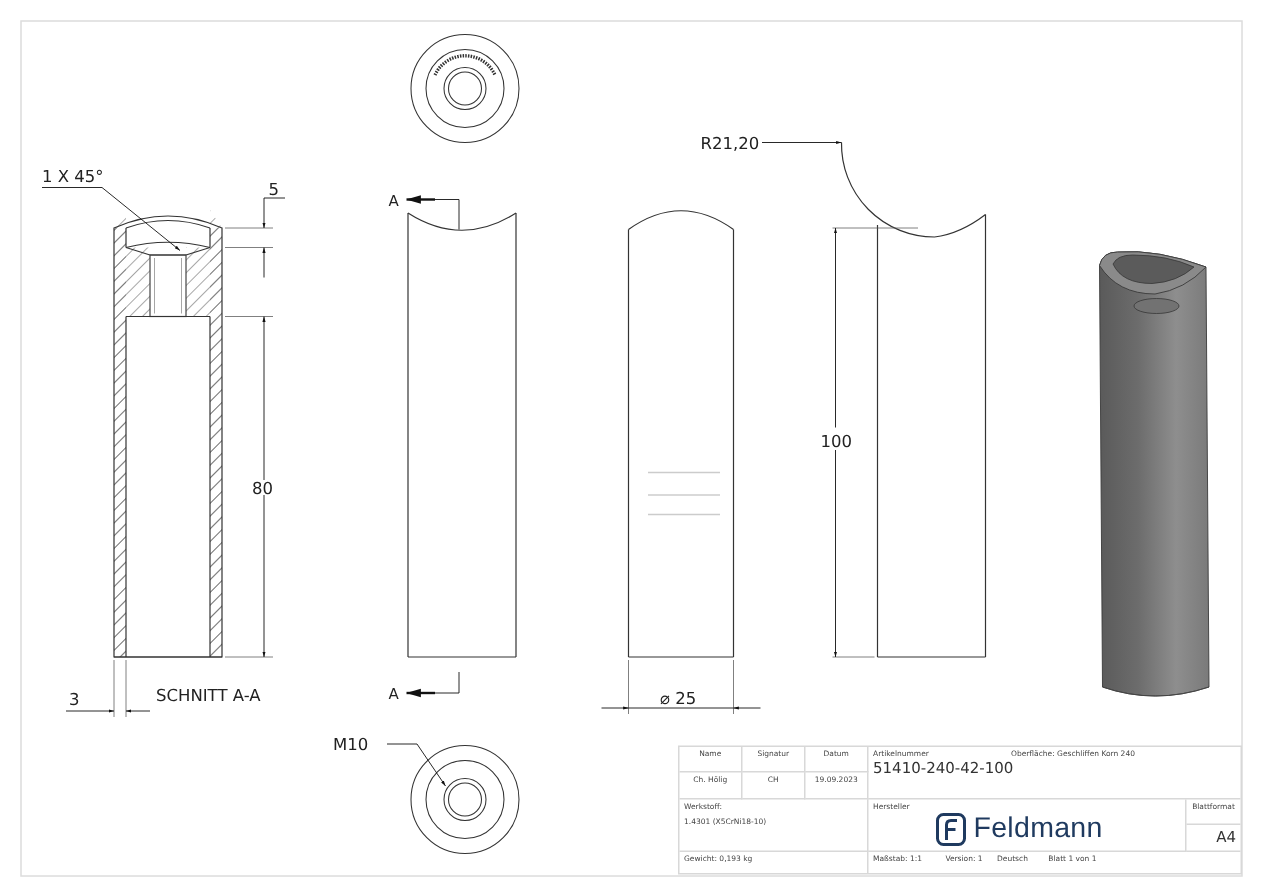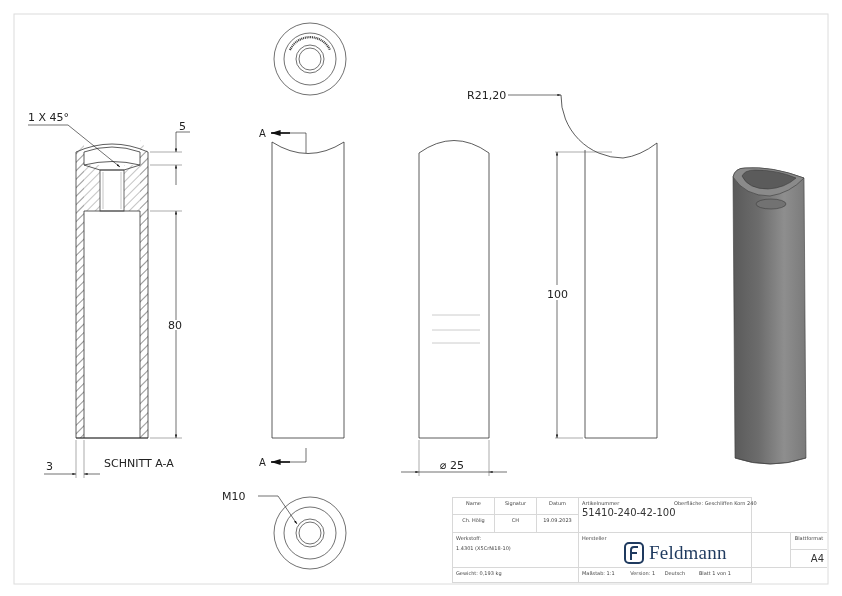--- a/index.html
+++ b/index.html
@@ -1,26 +1,26 @@
 <!DOCTYPE html>
 <html><head>
   <meta charset="utf-8">
   <style>
     html, body { margin: 0; padding: 0; background: #ffffff; }
     body { width: 842px; height: 596px; position: relative; overflow: hidden; font-family: "DejaVu Sans", sans-serif; }
     #sheet { position: absolute; left: 0; top: 0; width: 842px; height: 596px; }
     .txt { font-family: "DejaVu Sans", sans-serif; fill: #222; }
-    .tb { position: absolute; left: 452px; top: 497px; width: 300px; height: 86px; border: 1px solid #d8d8d8; box-sizing: border-box; font-family: "DejaVu Sans", sans-serif; color: #444; }
+    .tb { position: absolute; left: 452px; top: 497px; width: 376px; height: 86px; border: 1px solid #d8d8d8; box-sizing: border-box; font-family: "DejaVu Sans", sans-serif; color: #444; }
     .tb .cell { position: absolute; box-sizing: border-box; border-right: 1px solid #d8d8d8; border-bottom: 1px solid #d8d8d8; font-size: 5px; padding: 2px 3px; overflow: hidden; white-space: nowrap; }
     .tb .c { text-align: center; }
     .tb .art-no { font-size: 10px; color: #333; position: absolute; left: 3px; top: 9px; }
     .tb .surf { position: absolute; left: 95px; top: 2px; font-size: 5px; }
     .tb .fmt-val { font-size: 10px; color: #333; text-align: right; }
     .brand { position: absolute; left: 45px; top: 9px; display: flex; align-items: center; gap: 5px; }
-    .brand-name { font-size: 19px; color: #1f3a5f; font-family: Liberation Serif, serif; letter-spacing: 0.2px; }
+    .brand-name { font-size: 19px; color: #1f3a5f; font-family: Liberation Sans, sans-serif; letter-spacing: 0.2px; }
     .nb { border-bottom: none !important; }
     .nr { border-right: none !important; }
   </style>
 </head>
 <body>
 
 <svg id="sheet" width="842" height="596" viewBox="0 0 842 596" xmlns="http://www.w3.org/2000/svg">
   <defs>
     <pattern id="hatch" patternUnits="userSpaceOnUse" width="6" height="6" patternTransform="rotate(45)">
       <line x1="0" y1="0" x2="0" y2="6" stroke="#555" stroke-width="0.7"></line>

